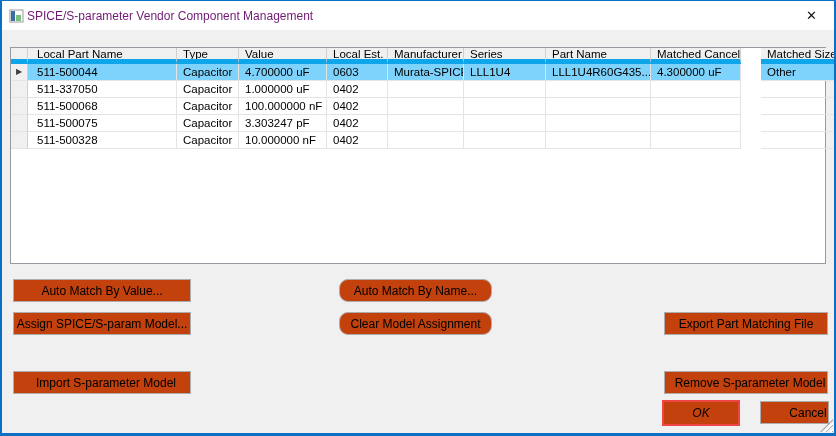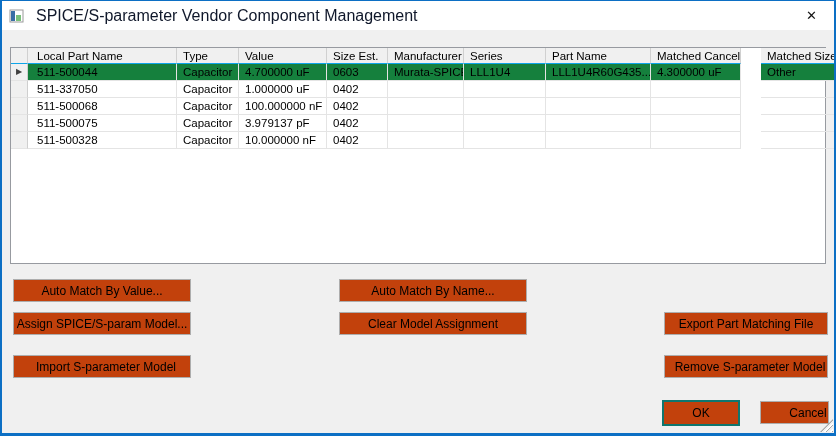--- a/index.html
+++ b/index.html
@@ -12,21 +12,21 @@
     font-family:"Liberation Sans", sans-serif;
     overflow:hidden;
   }
 
   
   .titlebar {
     position:absolute; left:0; top:0; right:0; height:29px;
     background:#ffffff; display:flex; align-items:center;
   }
   .app-icon { margin-left:7px; width:16px; height:16px; display:inline-block; }
-  .title-text { margin-left:11px; font-size:16px; color:#0f172a; white-space:nowrap; }
+  .title-text { margin-left:2px; font-size:12px; color:#701a75; white-space:nowrap; }
   .close-btn {
     position:absolute; right:0; top:0; width:45px; height:29px;
     display:flex; align-items:center; justify-content:center;
     cursor:default;
   }
   .close-btn span { font-size:13px; color:#111; line-height:1; }
 
   
   .grid {
     position:absolute; left:8px; top:46px; width:816px; height:217px;
@@ -34,55 +34,56 @@
   }
   .trow { display:flex; height:17px; }
   .thead { height:16px; }
   .cell {
     border-right:1px solid #e4e4e4; border-bottom:1px solid #e4e4e4;
     padding-left:6px; font-size:11.5px; color:#000;
     white-space:nowrap; overflow:hidden;
     display:flex; align-items:center;
   }
   .thead .cell {
-    background:#f0f0f0; border-right:1px solid #d0d0d0; border-bottom:1px solid #0ea5e9;
+    background:#f0f0f0; border-right:1px solid #d0d0d0; border-bottom:5px solid #0ea5e9;
   }
   .rh {
     width:17px; flex:0 0 17px; padding:0; background:#f0f0f0;
     border-right:1px solid #cfcfcf; justify-content:center;
   }
   .rh span { font-size:8px; color:#404040; line-height:1; }
   .c0 { width:149px; flex:0 0 149px; padding-left:9px; }
   .c1 { width:62px;  flex:0 0 62px; }
   .c2 { width:88px;  flex:0 0 88px; }
   .c3 { width:61px;  flex:0 0 61px; }
   .c4 { width:76px;  flex:0 0 76px; }
   .c5 { width:82px;  flex:0 0 82px; }
   .c6 { width:105px; flex:0 0 105px; }
   .c7 { width:90px;  flex:0 0 90px; }
   .c8 { width:78px;  flex:0 0 78px;margin-left:20px; }
   .fill { flex:1 1 auto; border-right:none; border-bottom:none; padding:0; }
   .thead .fill { border-bottom:1px solid #bdbdbd; }
-  .sel .cell:not(.rh):not(.fill) { background:#15803d; }
+  .sel .cell:not(.rh):not(.fill) { background:#7dd3fc; }
 
   
   .btn {
     position:absolute; height:23px;
     background:#c2410c; border:1px solid #adadad;
     font-family:"Liberation Sans", sans-serif; font-size:12px; color:#000;
     display:flex; align-items:center; justify-content:center;
     white-space:nowrap; overflow:hidden; cursor:default;
   }
   .bl  { left:11px;  width:178px; }
-  .bm  { left:337px; width:188px; }
+  .bm  { left:337px; width:153px;border-radius:9px; }
   .br  { left:662px; width:164px; }
-  .r1 { top:278px; } .r2 { top:311px; } .r3 { top:354px;padding-left:8px; }
+  .r1 { top:278px; } .r2 { top:311px; } .r3 { top:370px;padding-left:8px; }
   .btn-ok {
     left:660px; top:399px; width:78px; height:26px;
-    border:2px solid #0f766e;
+    border:2px solid #ef4444;
+    font-style:italic;
   }
   .btn-cancel { left:758px; top:400px; width:69px;padding-left:27px; }
 
   
   .grip {
     position:absolute; right:1px; bottom:1px; width:13px; height:13px;
     background:repeating-linear-gradient(135deg, #ffffff 0 1px, #a8a8a8 1px 2px, transparent 2px 4px);
     clip-path:polygon(100% 0, 100% 100%, 0 100%);
   }
 </style>
@@ -105,21 +106,21 @@
     </div>
   </div>
 
   <div class="grid">
 
     <div class="trow thead">
       <div class="cell rh"></div>
       <div class="cell c0">Local Part Name</div>
       <div class="cell c1">Type</div>
       <div class="cell c2">Value</div>
-      <div class="cell c3">Size Est.</div>
+      <div class="cell c3">Local Est.</div>
       <div class="cell c4">Manufacturer</div>
       <div class="cell c5">Series</div>
       <div class="cell c6">Part Name</div>
       <div class="cell c7">Matched Cancel</div>
       <div class="cell c8">Matched Size</div>
       <div class="cell fill"></div>
     </div>
 
     <div class="trow sel">
       <div class="cell rh">
@@ -162,21 +163,21 @@
       <div class="cell c6"></div>
       <div class="cell c7"></div>
       <div class="cell c8"></div>
       <div class="cell fill"></div>
     </div>
 
     <div class="trow">
       <div class="cell rh"></div>
       <div class="cell c0">511-500075</div>
       <div class="cell c1">Capacitor</div>
-      <div class="cell c2">3.979137 pF</div>
+      <div class="cell c2">3.303247 pF</div>
       <div class="cell c3">0402</div>
       <div class="cell c4"></div>
       <div class="cell c5"></div>
       <div class="cell c6"></div>
       <div class="cell c7"></div>
       <div class="cell c8"></div>
       <div class="cell fill"></div>
     </div>
 
     <div class="trow">

